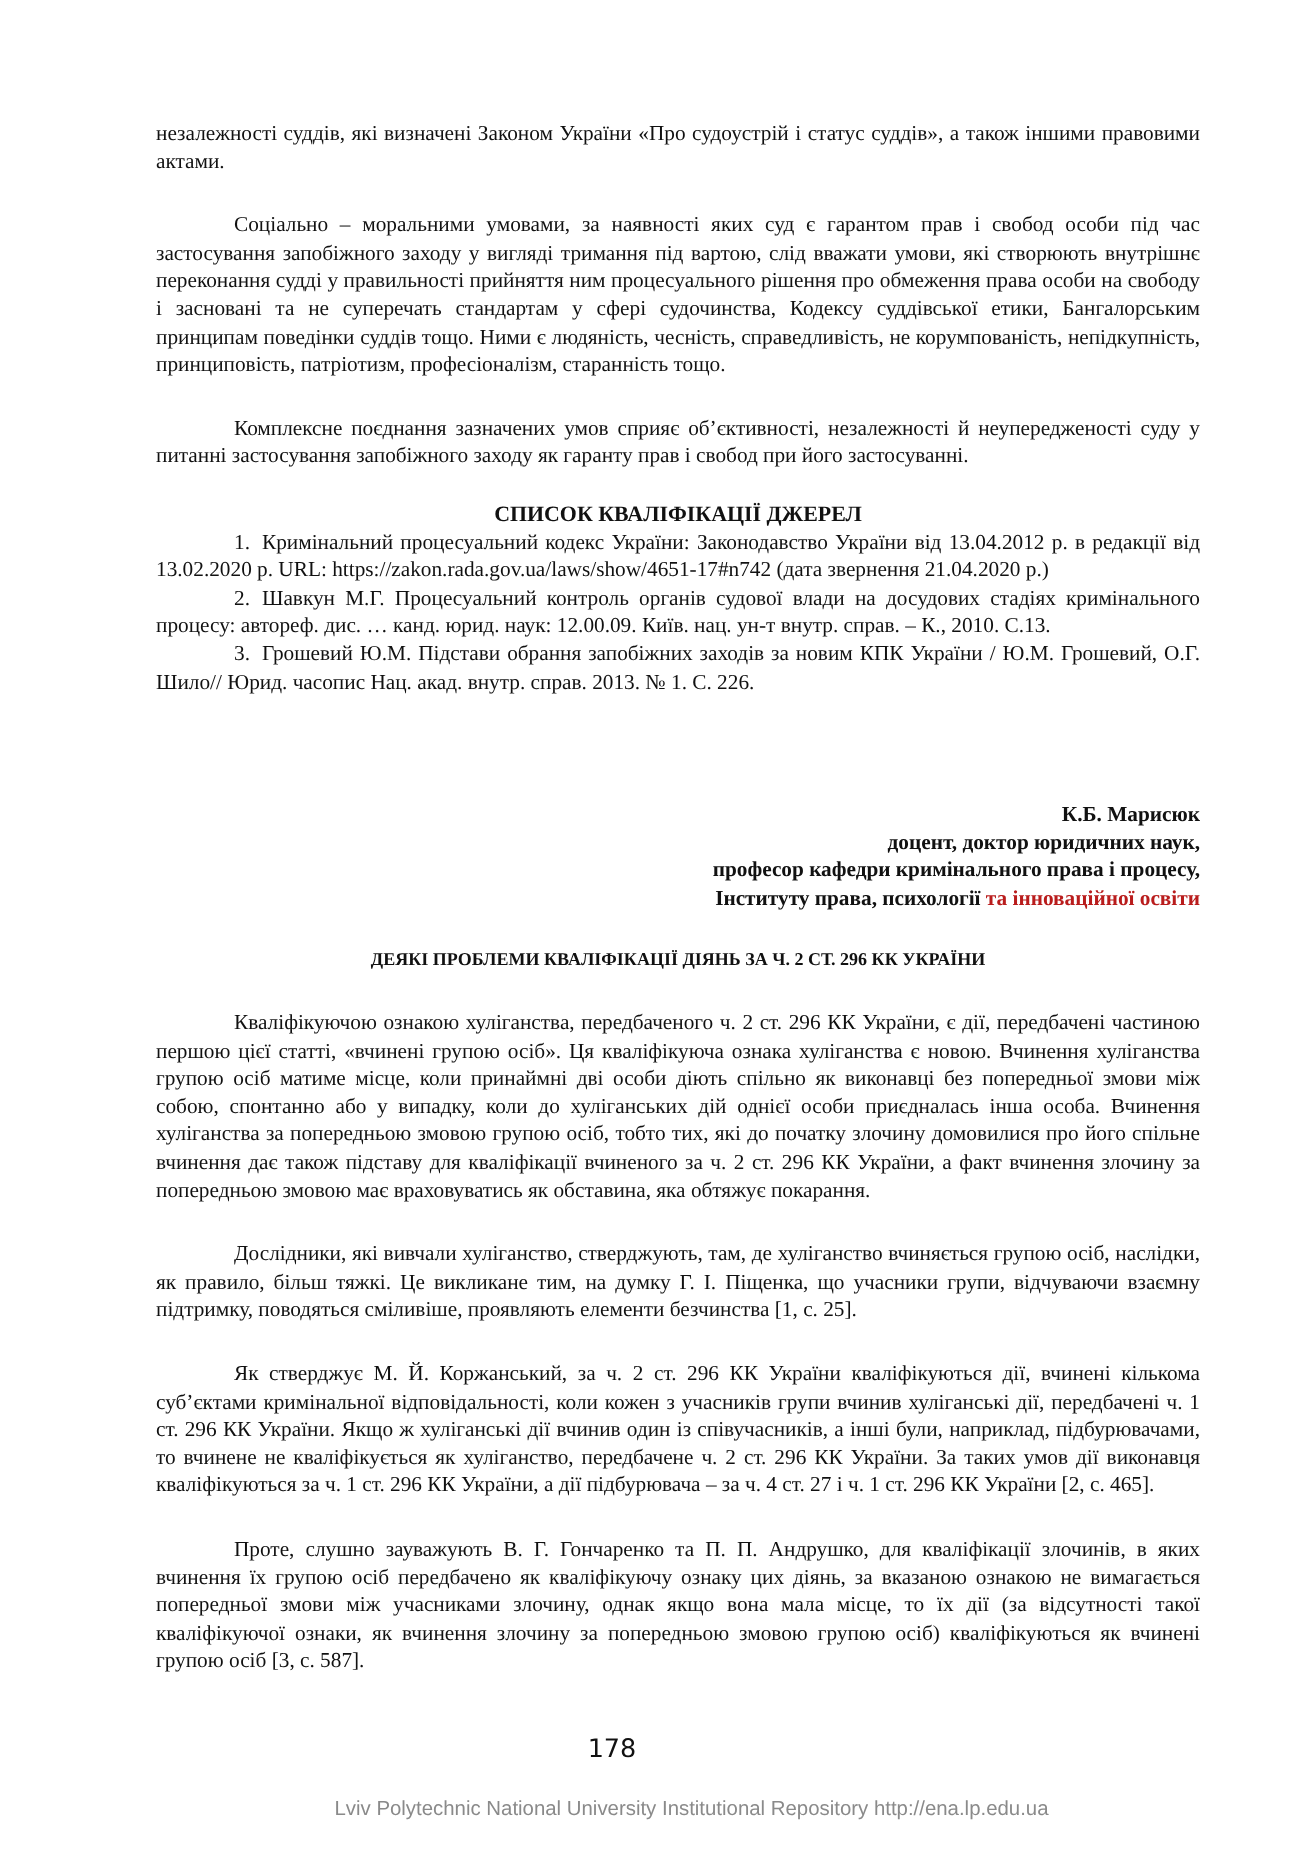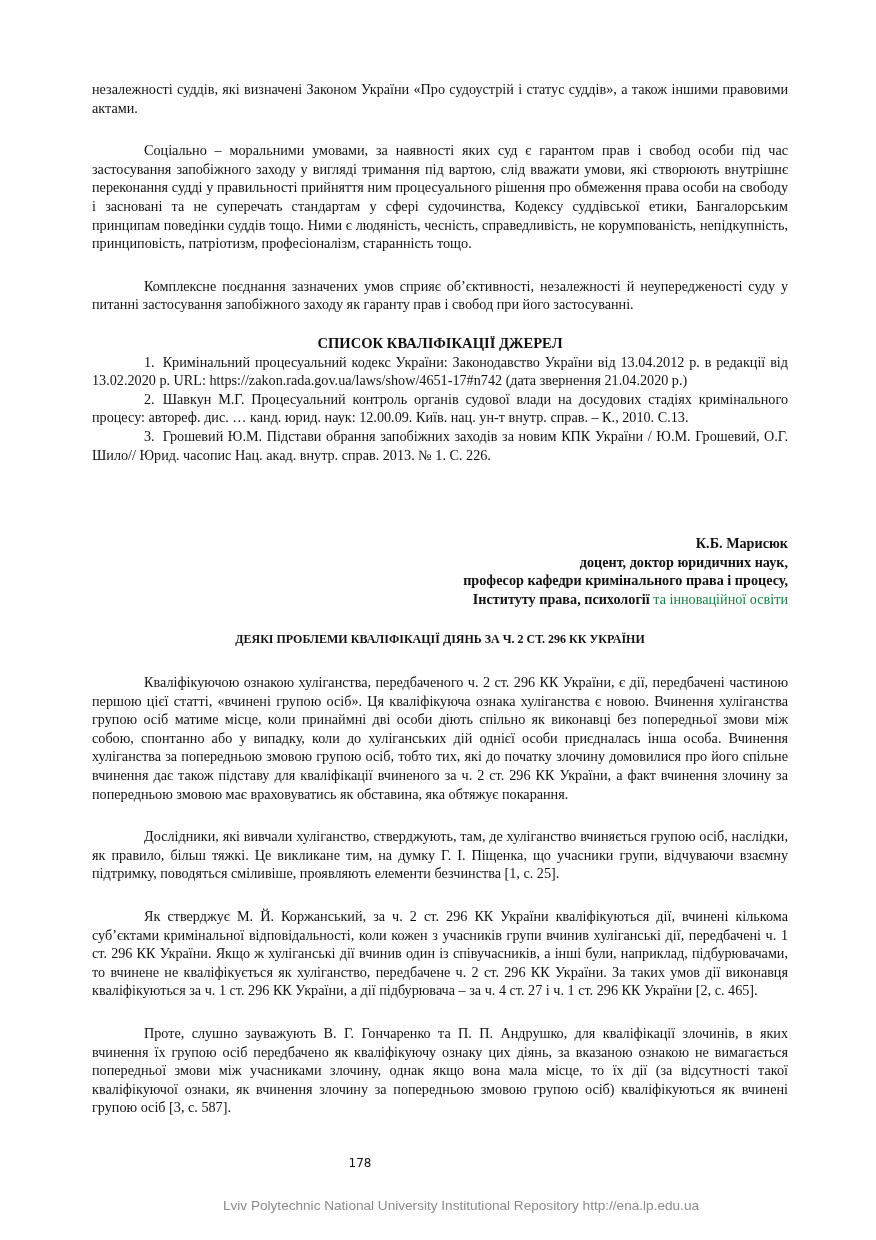--- a/index.html
+++ b/index.html
@@ -2,42 +2,42 @@
 <html><head>
 <meta charset="utf-8">
 <style>
   html, body { margin: 0; padding: 0; background: #ffffff; }
   body {
     width: 876px; height: 1240px; position: relative; overflow: hidden;
     font-family: "Liberation Serif", "DejaVu Serif", serif;
     color: #111111;
   }
   .page {
-    position: absolute; left: 92px; top: 80px; width: 696px;
+    position: absolute; left: 104px; top: 80px; width: 696px;
     font-size: 14.2px; line-height: 18.6px;
   }
   p { margin: 0; text-align: justify; }
   .indent { text-indent: 52px; margin-top: 24px; }
   .heading {
     text-align: center; font-weight: bold; font-size: 14.6px;
     margin: 0; letter-spacing: 0;
   }
   .refs-title { margin-top: 20px; }
   .ref { text-indent: 52px; text-align: justify; }
   .ref .num { margin-right: 8px; }
   .author-block {
     margin-top: 70px; text-align: right; font-weight: bold; line-height: 18.6px;
   }
-  .author-block .light { font-weight: normal; color: #15803d; }
+  .author-block .light { font-weight: bold; color: #b91c1c; }
   .article-title { margin-top: 22px; margin-bottom: 18px; font-size: 12px; }
   .bold { font-weight: bold; }
   .page-number {
     position: absolute; left: 0; width: 720px; top: 1156px;
     text-align: center; font-family: "DejaVu Sans", "Liberation Sans", sans-serif;
-    font-size: 12px; color: #111;
+    font-size: 17px; color: #111; padding-left: 48px;
   }
   .repo-footer {
     position: absolute; left: 0; width: 876px; top: 1198px;
     text-align: center; font-family: "Liberation Sans", "DejaVu Sans", sans-serif;
     font-size: 13.6px; color: #8a8a8a; padding-left: 23px;
   }
 </style>
 </head>
 <body>
 

